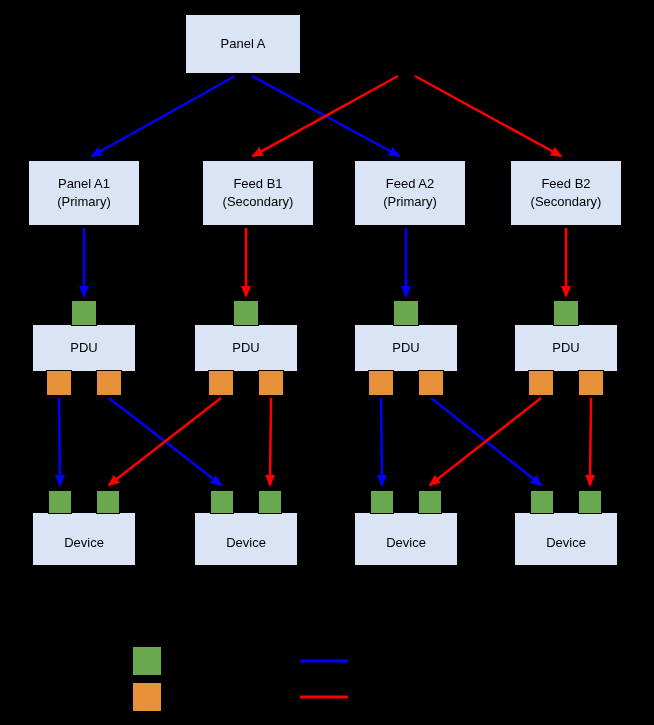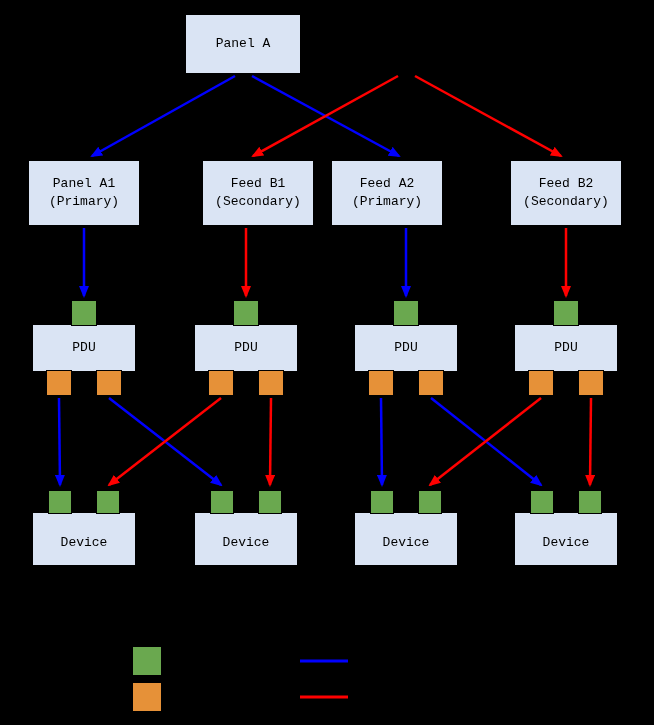--- a/index.html
+++ b/index.html
@@ -2,21 +2,21 @@
 <html><head>
 <meta charset="utf-8">
 <title>Diagram</title>
 <style>
   html, body { margin: 0; padding: 0; background: #000; }
   .canvas {
     position: relative;
     width: 654px;
     height: 725px;
     background: #000;
-    font-family: Liberation Mono, monospace;
+    font-family: Liberation Sans, sans-serif;
     font-size: 13px;
     color: #000;
     overflow: hidden;
   }
   .wires { position: absolute; left: 0; top: 0; width: 654px; height: 725px; }
   .wire-blue { stroke: #0000ff; stroke-width: 2.5; }
   .wire-red  { stroke: #ff0000; stroke-width: 2.5; }
   .legend-line-blue { stroke: #0000ff; stroke-width: 3; }
   .legend-line-red  { stroke: #ff0000; stroke-width: 3; }
   .box {
@@ -97,21 +97,21 @@
   </div>
 
   <div class="box feed" style="left:28px">
     <span>Panel A1</span>
     <span>(Primary)</span>
   </div>
   <div class="box feed" style="left:202px">
     <span>Feed B1</span>
     <span>(Secondary)</span>
   </div>
-  <div class="box feed" style="left:331px">
+  <div class="box feed" style="left:354px">
     <span>Feed A2</span>
     <span>(Primary)</span>
   </div>
   <div class="box feed" style="left:510px">
     <span>Feed B2</span>
     <span>(Secondary)</span>
   </div>
 
   <div class="box pdu" style="left:32px">
     <span>PDU</span>

